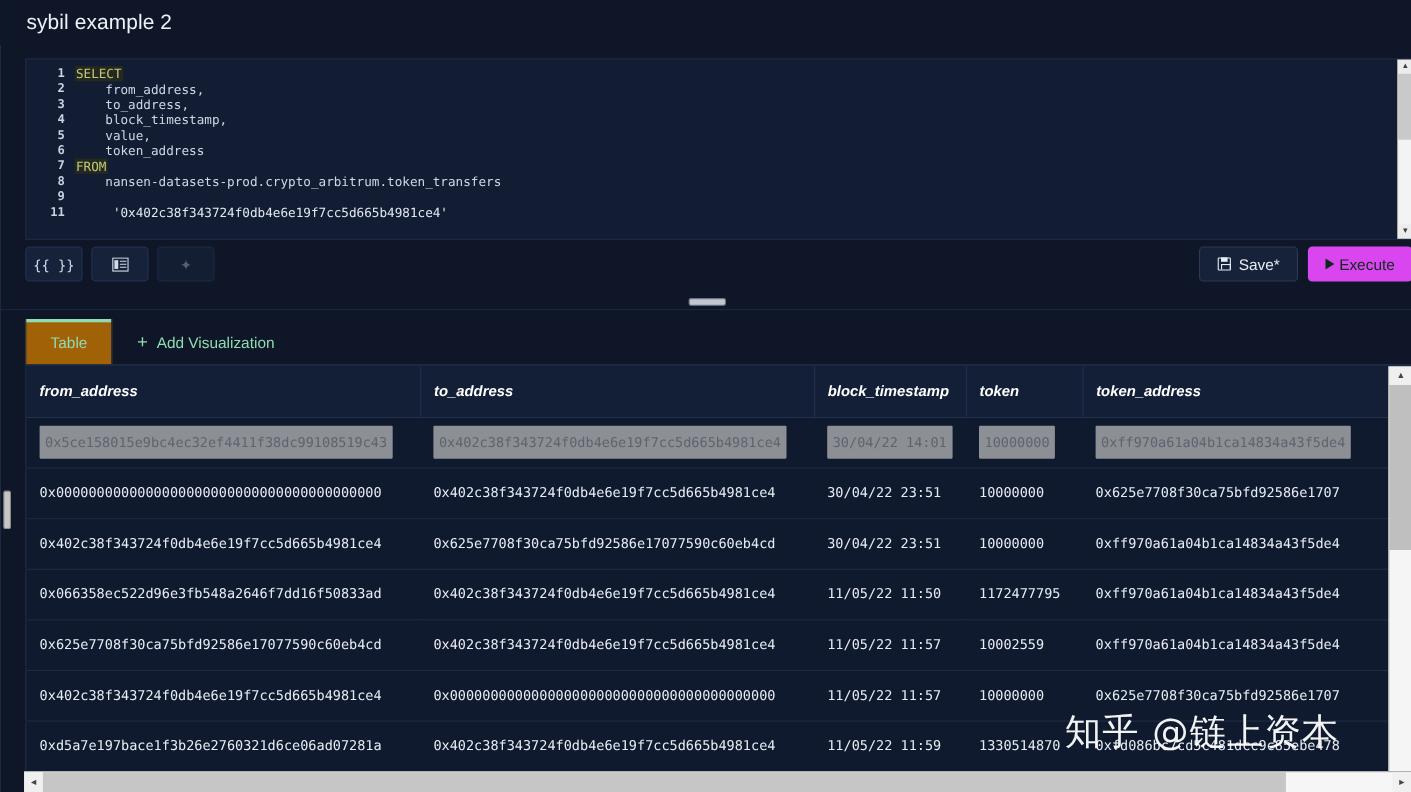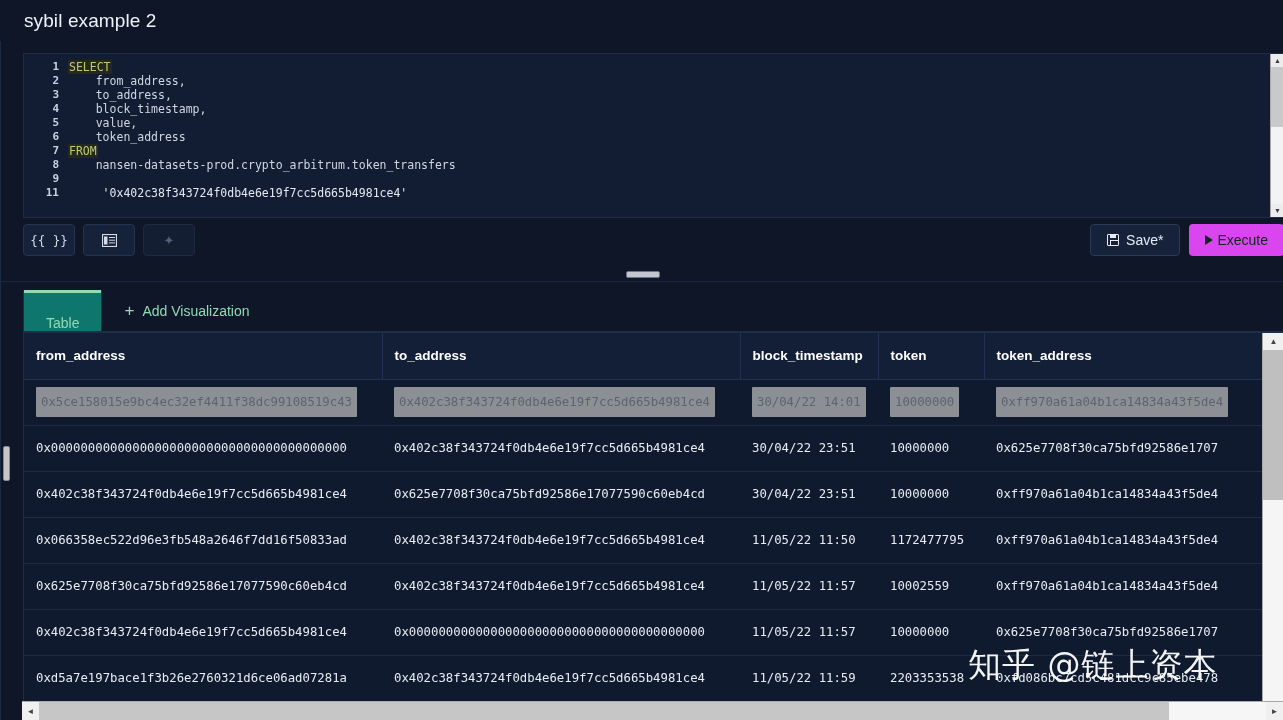--- a/index.html
+++ b/index.html
@@ -153,25 +153,25 @@
     width: 1261px; height: 430px;
   }
   .tabs-row {
     height: 42px;
     display: flex; align-items: stretch;
     border-bottom: 1px solid #1f2d47;
   }
   .tab {
     position: relative;
     padding: 0 22px;
-    display: flex; align-items: flex-end;
+    display: flex; align-items: center;
     color: #8fdcb2; font-size: 14px; cursor: pointer;
     border-left: 1px solid #1f2d47;
     border-right: 1px solid #1f2d47;
-    background: #0f766e;
+    background: #a16207;
   }
   .tab.active::before {
     content: ""; position: absolute; top: 0; left: 0; right: 0;
     height: 3px; background: #8fdcb2;
   }
   .addviz {
     display: flex; align-items: center; gap: 8px;
     padding: 0 18px 0 22px;
     color: #8fdcb2; font-size: 14px; cursor: pointer;
   }
@@ -188,20 +188,21 @@
   table { border-collapse: collapse; width: 1240px; table-layout: fixed; }
   thead th {
     height: 46px;
     background: #131f37;
     color: #ffffff; font-size: 13.5px; font-weight: bold;
     text-align: left;
     padding-left: 12px;
     border-bottom: 1px solid #223150;
     border-right: 1px solid #223150;
     white-space: nowrap;
+    font-style: italic;
   }
   tbody td {
     height: 46px;
     color: #e7ecf4;
     font-family: "DejaVu Sans Mono", monospace;
     font-size: 12.3px;
     padding-left: 12px;
     border-bottom: 1px solid #1d2b44;
     white-space: nowrap; overflow: hidden;
   }
@@ -430,21 +431,21 @@
               <td class="c-from">0x402c38f343724f0db4e6e19f7cc5d665b4981ce4</td>
               <td class="c-to">0x0000000000000000000000000000000000000000</td>
               <td class="c-ts">11/05/22 11:57</td>
               <td class="c-val">10000000</td>
               <td class="c-tok">0x625e7708f30ca75bfd92586e1707</td>
             </tr>
             <tr>
               <td class="c-from">0xd5a7e197bace1f3b26e2760321d6ce06ad07281a</td>
               <td class="c-to">0x402c38f343724f0db4e6e19f7cc5d665b4981ce4</td>
               <td class="c-ts">11/05/22 11:59</td>
-              <td class="c-val">2203353538</td>
+              <td class="c-val">1330514870</td>
               <td class="c-tok">0xfd086bc7cd5c481dcc9c85ebe478</td>
             </tr>
           </tbody>
       </table>
 
       <div class="res-vscroll">
         <div class="arw">▲</div>
         <div class="thumb"></div>
         <div class="arw bot">▼</div>
       </div>

